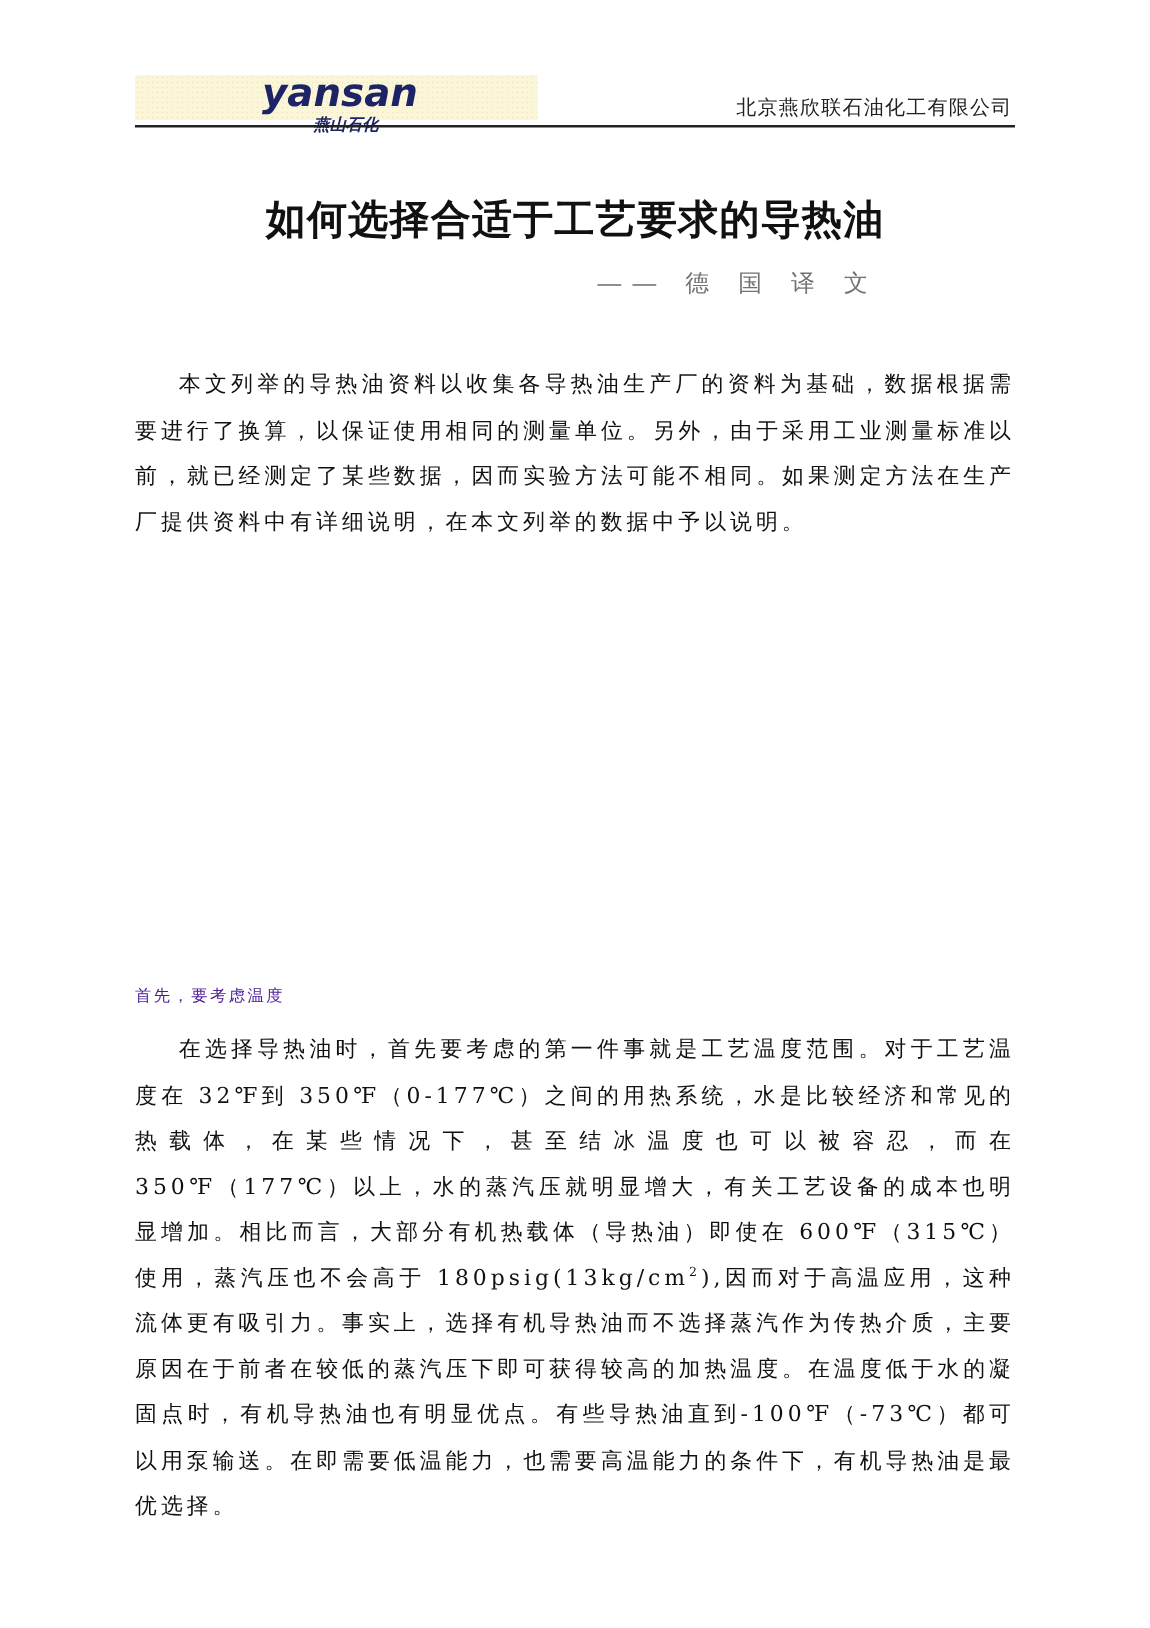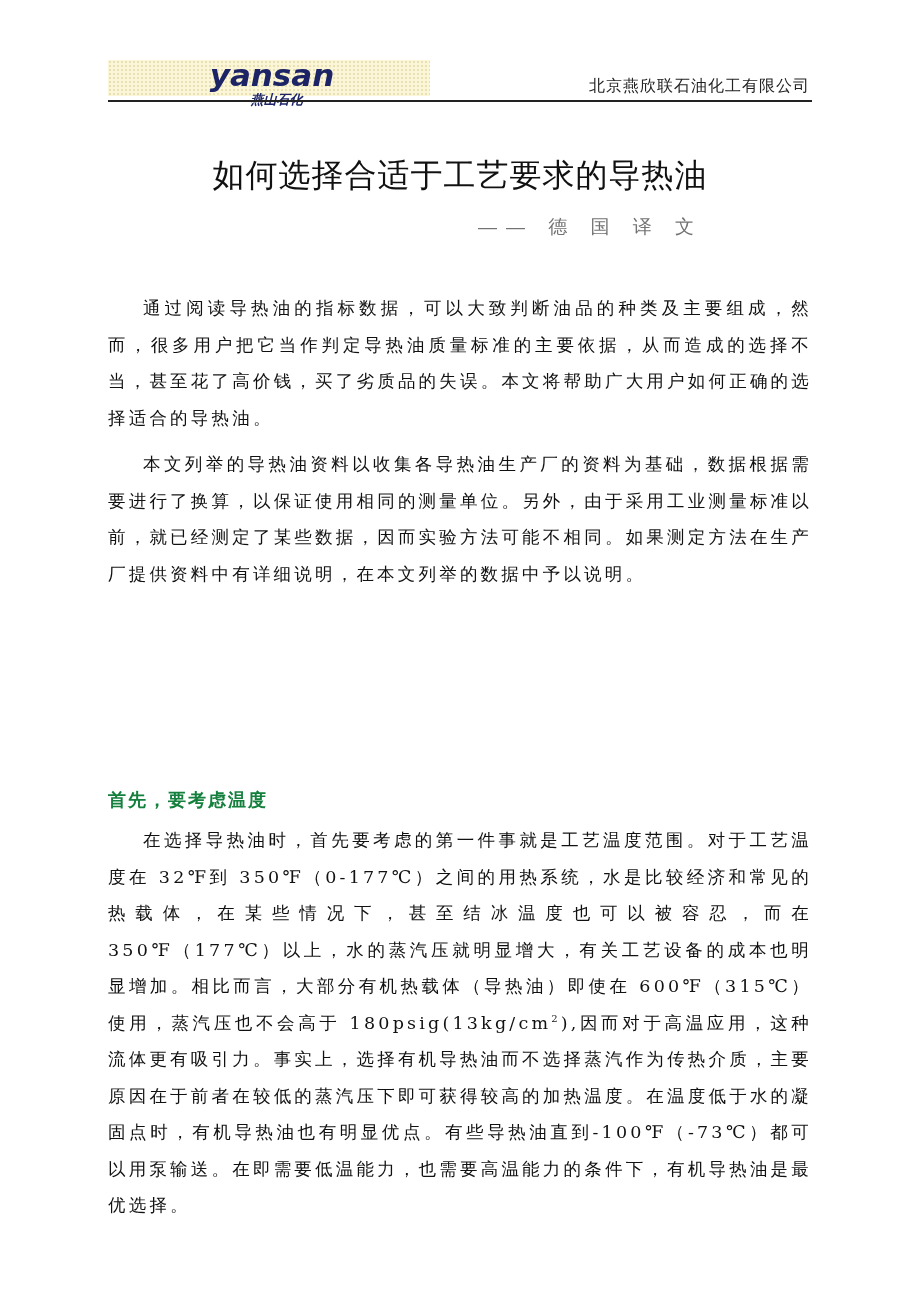--- a/index.html
+++ b/index.html
@@ -13,30 +13,30 @@
   .logo svg { margin-left: 4px; }
   .logo-word { font-family: "DejaVu Sans", sans-serif; font-weight: bold; font-style: italic;
                font-size: 31px; color: #1d2466; letter-spacing: 0px; margin-left: 6px; line-height: 1; }
   .logo-cn { font-family: "DejaVu Sans", sans-serif; font-style: italic; font-weight: bold;
              font-size: 13px; color: #1d2466; margin-left: 15px; }
   .company { position: absolute; right: 2px; top: 18px; font-size: 16px; 
              color: #222; letter-spacing: 1px; font-family: "DejaVu Serif", serif; }
   .header-rule { position: absolute; left: 0; top: 42px; width: 704px; height: 2px; background: #222; }
 
   .title { position: absolute; left: 0; width: 920px; top: 154px; text-align: center;
-           font-size: 32px; font-weight: normal; letter-spacing: 1px; color: #111; }
+           font-size: 32px; font-weight: bold; letter-spacing: 1px; color: #111; }
   .subtitle { position: absolute; left: 478px; top: 214px; font-size: 19px; letter-spacing: 9px;
               color: #737373; font-family: Liberation Sans, sans-serif; }
 
   .body-text { position: absolute; left: 108px; width: 704px; font-size: 17.5px;
                line-height: 36.5px; letter-spacing: 3.2px; text-align: justify;
                font-family: "DejaVu Serif", serif; color: #111; }
   .body-text p { margin: 0 0 10px 0; text-indent: 2em; }
-  .section-heading { position: absolute; left: 108px; top: 788px; font-size: 18px;
-                     font-weight: bold; letter-spacing: 2px; color: #15803d; }
+  .section-heading { position: absolute; left: 108px; top: 788px; font-size: 13px;
+                     font-weight: normal; letter-spacing: 2px; color: #4c1d95; }
   sup { font-size: 10px; line-height: 0; }
 </style>
 </head>
 <body>
 
 <div class="header">
   <div class="logo">
     <svg width="72" height="28" viewBox="0 0 72 28">
       <path d="M2 20 L20 14 L26 6 L31 14 L36 3 L42 14 L48 7 L54 14 L70 20 L50 18 L44 26 L36 17 L28 26 L22 18 Z" fill="#1d2466"></path>
     </svg>
@@ -44,21 +44,20 @@
     <span class="logo-cn">燕山石化</span>
   </div>
   <div class="company">北京燕欣联石油化工有限公司</div>
   <div class="header-rule"></div>
 </div>
 
 <div class="title">如何选择合适于工艺要求的导热油</div>
 <div class="subtitle">—— 德 国 译 文</div>
 
 <div class="body-text" style="top: 290px;">
-  <p>通过阅读导热油的指标数据，可以大致判断油品的种类及主要组成，然而，很多用户把它当作判定导热油质量标准的主要依据，从而造成的选择不当，甚至花了高价钱，买了劣质品的失误。本文将帮助广大用户如何正确的选择适合的导热油。</p>
   <p>本文列举的导热油资料以收集各导热油生产厂的资料为基础，数据根据需要进行了换算，以保证使用相同的测量单位。另外，由于采用工业测量标准以前，就已经测定了某些数据，因而实验方法可能不相同。如果测定方法在生产厂提供资料中有详细说明，在本文列举的数据中予以说明。</p>
 </div>
 
 <div class="section-heading">首先，要考虑温度</div>
 
 <div class="body-text" style="top: 822px;">
   <p><span>在选择导热油时，首先要考虑的第一件事就是工艺温度范围。对于工艺温度在 32℉到 350℉（0-177℃）之间的用热系统，水是比较经济和常见的热载体，在某些情况下，甚至结冰温度也可以被容忍，而在 350℉（177℃）以上，水的蒸汽压就明显增大，有关工艺设备的成本也明显增加。相比而言，大部分有机热载体（导热油）即使在 600℉（315℃）使用，蒸汽压也不会高于 180psig(13kg/cm</span><sup>2</sup><span>),因而对于高温应用，这种流体更有吸引力。事实上，选择有机导热油而不选择蒸汽作为传热介质，主要原因在于前者在较低的蒸汽压下即可获得较高的加热温度。在温度低于水的凝固点时，有机导热油也有明显优点。有些导热油直到-100℉（-73℃）都可以用泵输送。在即需要低温能力，也需要高温能力的条件下，有机导热油是最优选择。</span></p>
 </div>
 
 </body></html>

